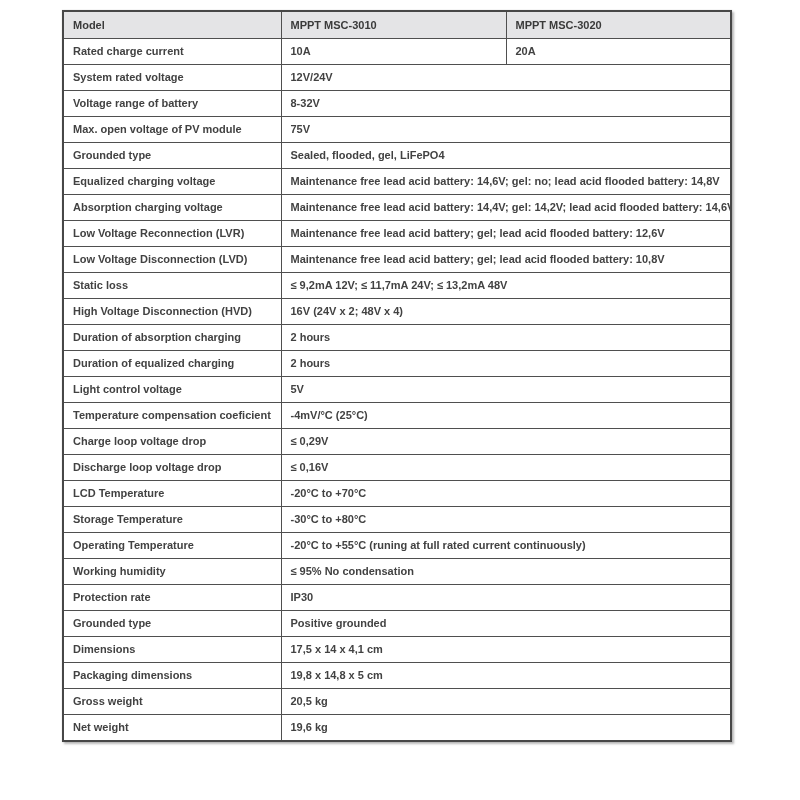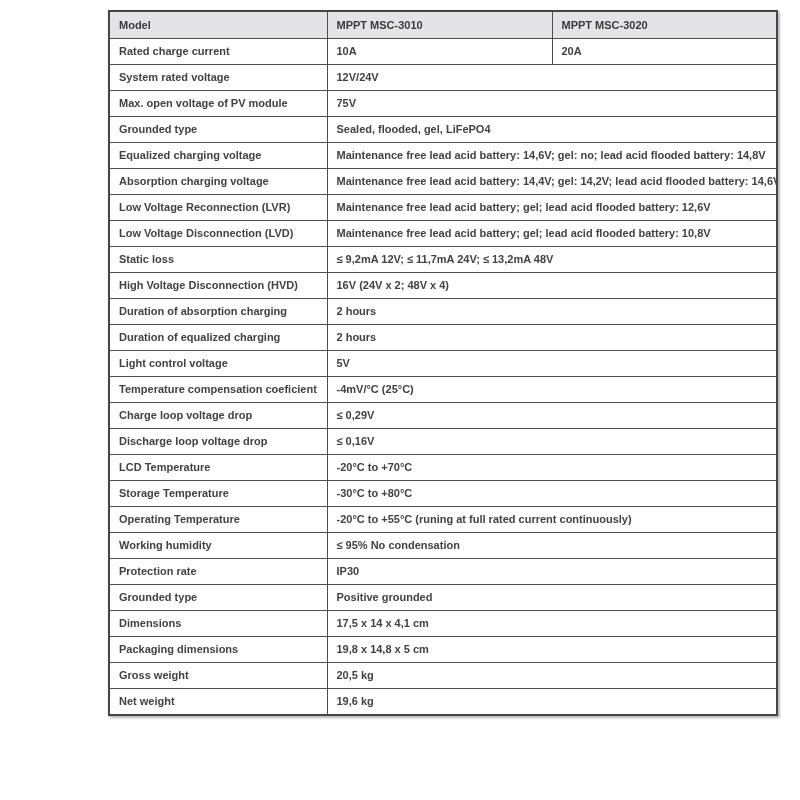--- a/index.html
+++ b/index.html
@@ -7,21 +7,20 @@
     padding: 0;
     width: 800px;
     height: 800px;
     background: #ffffff;
     font-family: "Liberation Sans", sans-serif;
   }
   .table-wrap {
     position: absolute;
     left: 62px;
     top: 10px;
-    margin-left: 46px;
   }
   table.spec-table {
     border-collapse: collapse;
     table-layout: fixed;
     width: 668px;
     border: 2px solid #474747;
     box-shadow: 2px 2px 2px rgba(130,130,130,0.55), 0 0 1px rgba(120,120,120,0.4);
     background: #ffffff;
   }
   table.spec-table th,
@@ -67,20 +66,24 @@
     </thead>
     <tbody id="table-body">
         <tr>
           <td>Rated charge current</td>
           <td>10A</td>
           <td>20A</td>
         </tr>
         <tr>
           <td>System rated voltage</td>
           <td colspan="2">12V/24V</td>
+        </tr>
+        <tr>
+          <td>Voltage range of battery</td>
+          <td colspan="2">8-32V</td>
         </tr>
         <tr>
           <td>Max. open voltage of PV module</td>
           <td colspan="2">75V</td>
         </tr>
         <tr>
           <td>Grounded type</td>
           <td colspan="2">Sealed, flooded, gel, LiFePO4</td>
         </tr>
         <tr>

